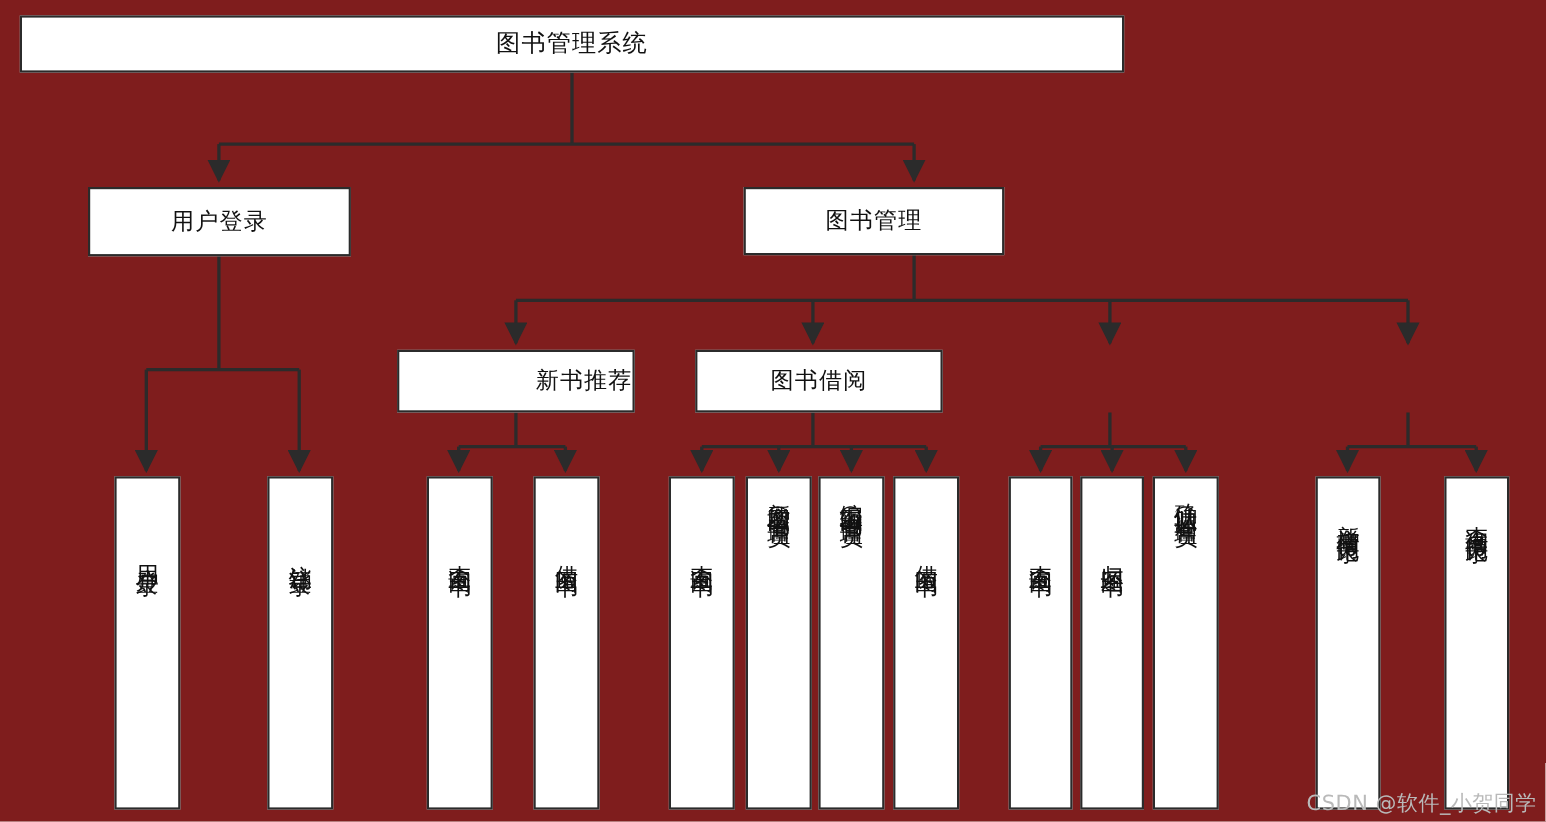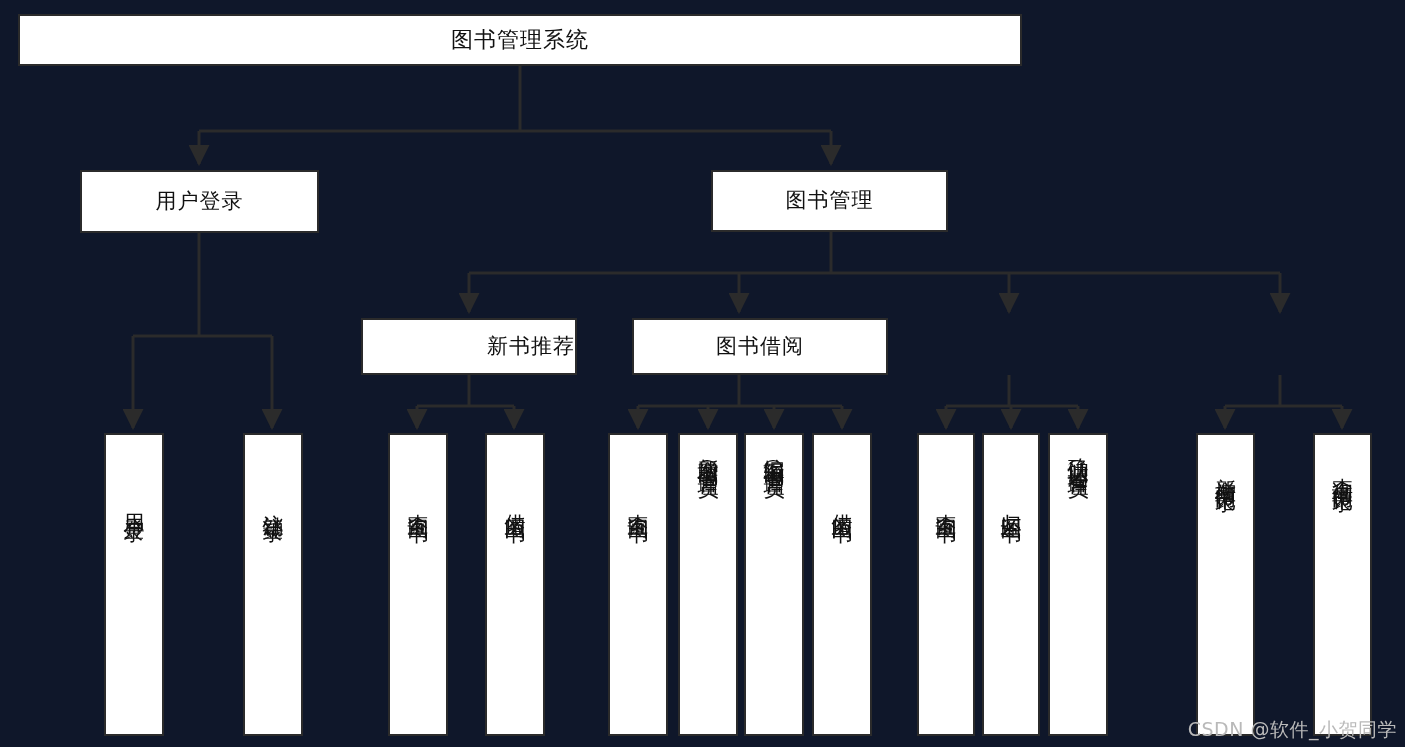--- a/index.html
+++ b/index.html
@@ -8,21 +8,21 @@
     padding: 0;
     background: #ffffff;
   }
   body {
     font-family: "DejaVu Sans", "Liberation Sans", sans-serif;
   }
   #canvas {
     position: relative;
     width: 1405px;
     height: 747px;
-    background: #0f172a;
+    background: #7f1d1d;
     overflow: hidden;
   }
   svg.wires {
     position: absolute;
     left: 0;
     top: 0;
     width: 1405px;
     height: 747px;
     pointer-events: none;
   }
@@ -127,29 +127,29 @@
   </svg>
 
   <div class="node h root" style="left:18px; top:14px; width:1004px; height:52px;">
     <span>图书管理系统</span>
   </div>
 
   <div class="node h" style="left:80px; top:170px; width:239px; height:63px;">
     <span>用户登录</span>
   </div>
 
-  <div class="node h" style="left:711px; top:170px; width:237px; height:62px;">
+  <div class="node h" style="left:676px; top:170px; width:237px; height:62px;">
     <span>图书管理</span>
   </div>
 
   <div class="node h" style="left:361px; top:318px; width:216px; height:57px;justify-content:flex-end;">
     <span>新书推荐</span>
   </div>
 
-  <div class="node h" style="left:632px; top:318px; width:256px; height:57px;">
+  <div class="node h" style="left:632px; top:318px; width:225px; height:57px;">
     <span>图书借阅</span>
   </div>
 
 
 
   <div class="node v" style="left:104px; top:433px; width:60px; height:303px; padding-top:62px;">
     <span class="vtext">用户登录</span>
   </div>
 
   <div class="node v" style="left:243px; top:433px; width:60px; height:303px; padding-top:62px;">

